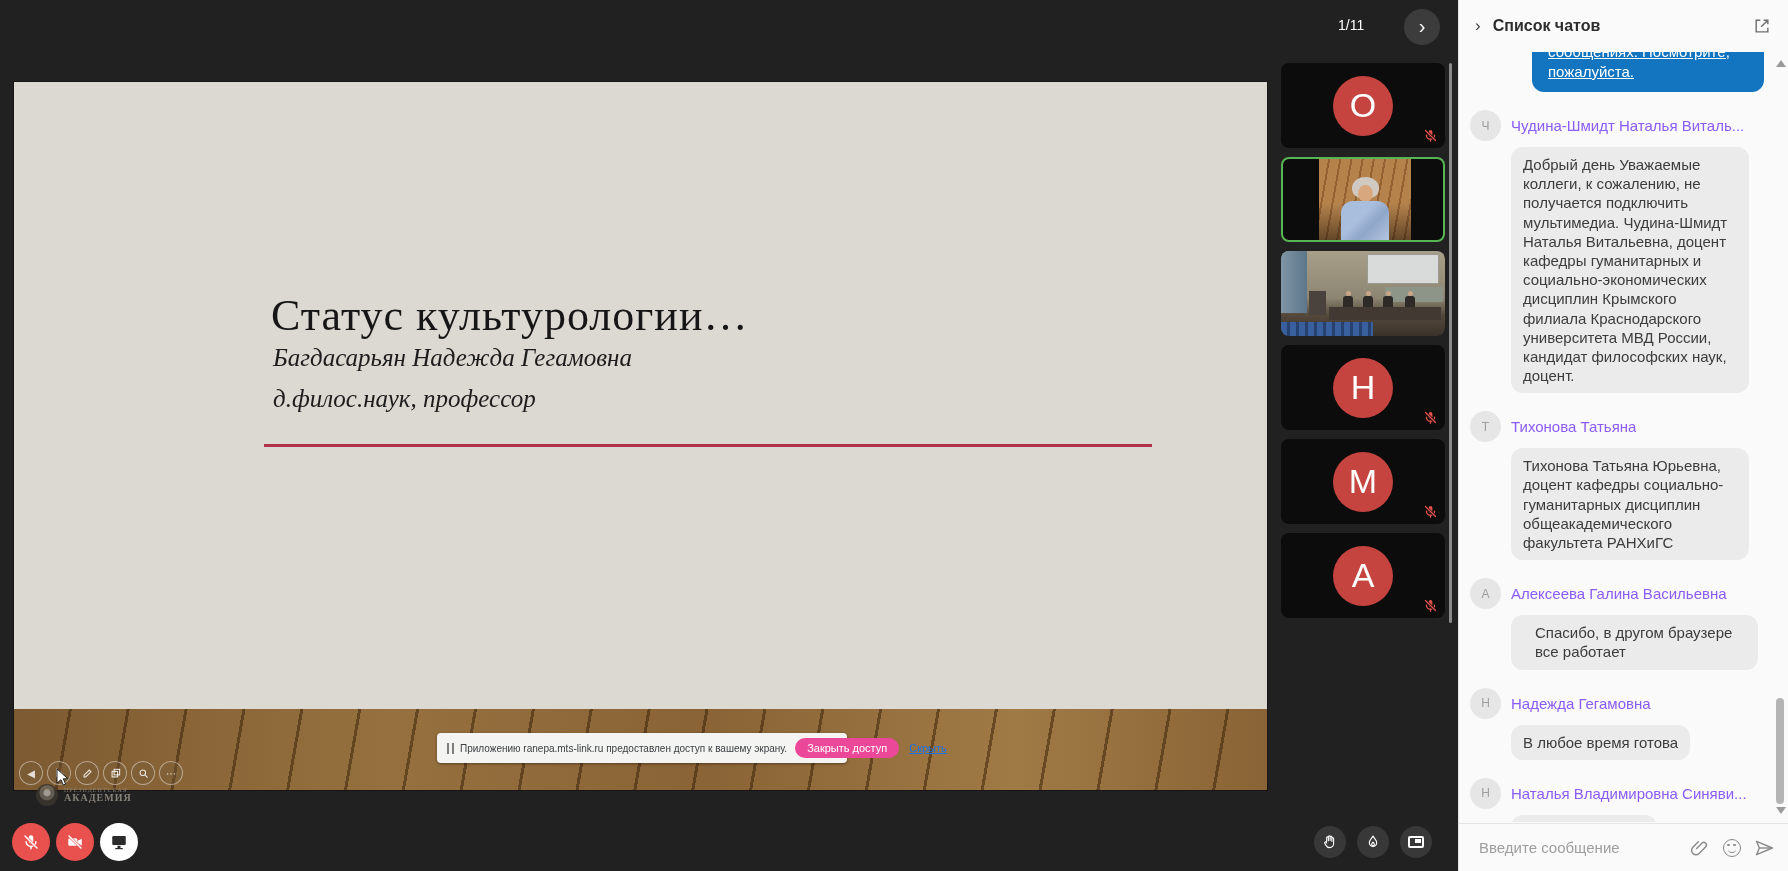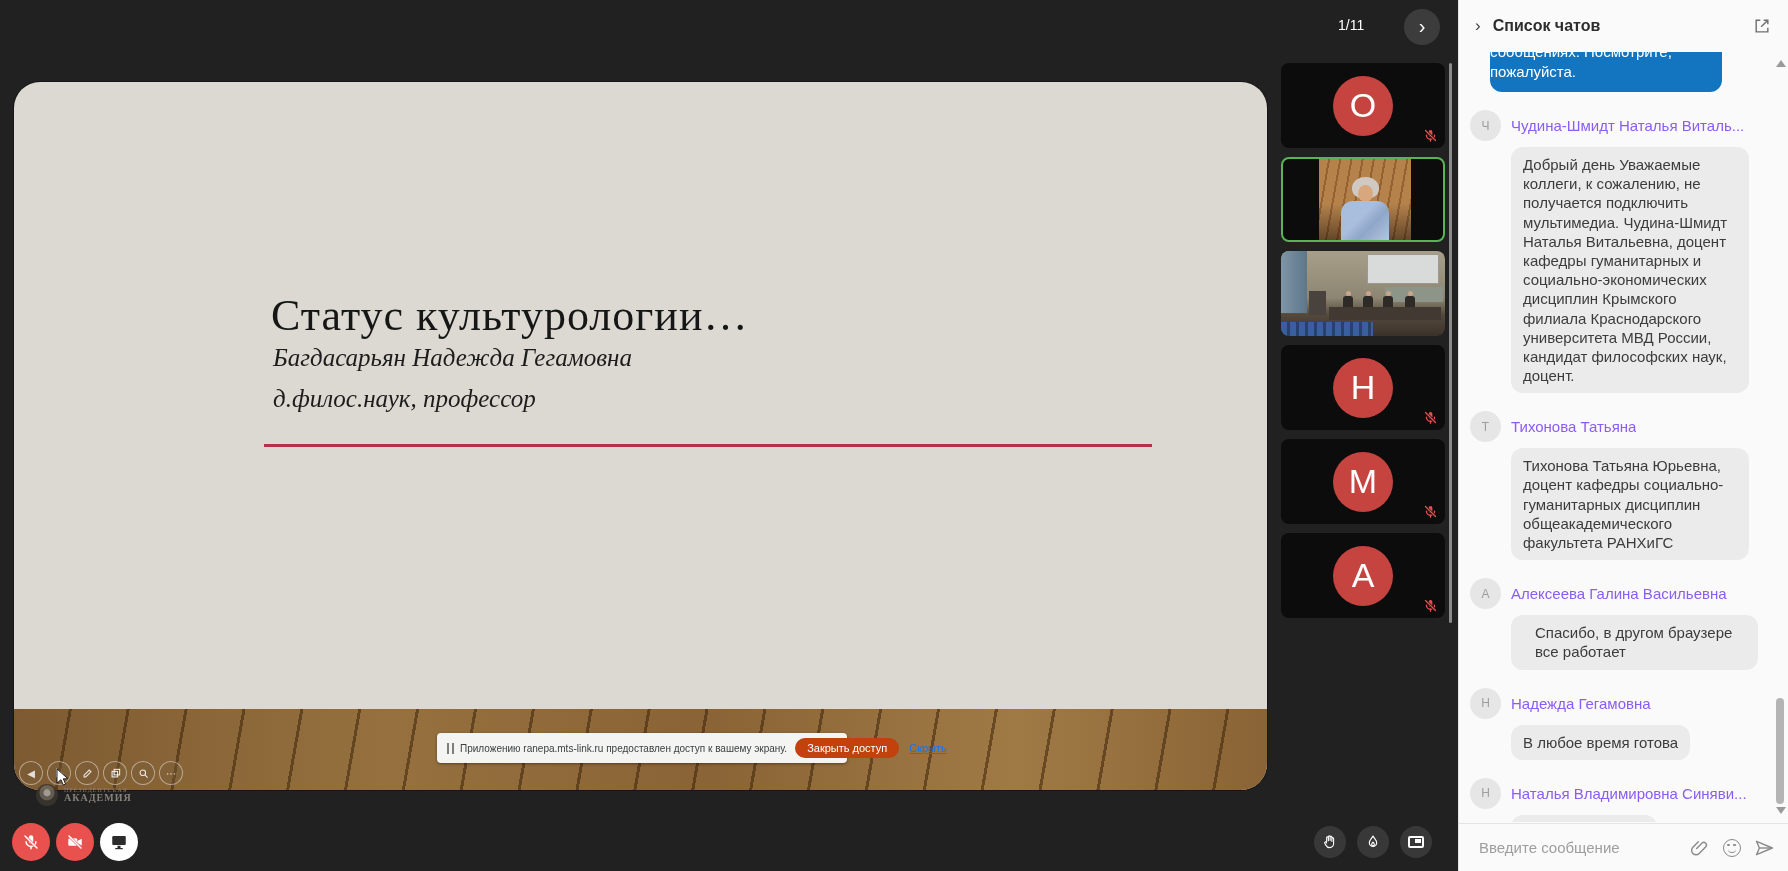--- a/index.html
+++ b/index.html
@@ -3,39 +3,39 @@
 <meta charset="utf-8">
 <style>
   * { box-sizing: border-box; margin: 0; padding: 0; }
   html,body { width:1788px; height:871px; overflow:hidden; }
   body { font-family:"Liberation Sans", sans-serif; background:#212121; position:relative; }
 
   
   .main { position:absolute; left:0; top:0; width:1458px; height:871px; background:#212121; }
 
   .slide { position:absolute; left:14px; top:82px; width:1253px; height:708px;
-           background:#dcd9d2; overflow:hidden; box-shadow:0 0 0 1px #161616;border-radius:26px; }
+           background:#dcd9d2; overflow:hidden; box-shadow:0 0 0 1px #161616; }
   .slide-title { position:absolute; left:257px; top:208px; font-family:"Liberation Serif", serif;
                  font-size:44px; color:#161616; letter-spacing:1px; }
   .slide-sub { position:absolute; left:259px; font-family:Liberation Serif, serif;
                font-style:italic; font-size:25px; color:#1c1c1c; }
   .sub0{ top:262px; } .sub1{ top:303px; } .sub2{ top:319px; }
   .slide-line { position:absolute; left:250px; top:362px; width:888px; height:3px; background:#b03349; }
 
   .floor { position:absolute; left:0; bottom:0; width:100%; height:81px;
            background:
              repeating-linear-gradient(100deg, rgba(0,0,0,0) 0 54px, rgba(60,35,10,.55) 54px 57px),
              linear-gradient(90deg, #7d5a31 0%, #96713f 30%, #8a6336 55%, #a07a45 80%, #8a6336 100%); }
 
   .share-banner { position:absolute; left:423px; top:651px; width:410px; height:30px;
                   background:#f4f4f2; border-radius:4px; display:flex; align-items:center;
                   padding:0 8px; box-shadow:0 1px 3px rgba(0,0,0,.4); }
   .pause-icon { width:7px; height:11px; border-left:2px solid #7d7d7d; border-right:2px solid #7d7d7d; margin:0 6px 0 2px; flex:none; }
   .share-banner .btext { font-size:10px; color:#3c4043; white-space:nowrap; }
-  .stop-share { margin-left:8px; background:#c2410c; color:#fff; font-size:11px; border:none;
+  .stop-share { margin-left:8px; background:#ec4899; color:#fff; font-size:11px; border:none;
                 border-radius:12px; padding:4px 12px; white-space:nowrap; cursor:pointer; }
   .hide-link { margin-left:10px; font-size:11px; color:#1a73e8; text-decoration:underline; white-space:nowrap;text-align:center; }
 
   .slide-toolbar { position:absolute; left:5px; top:679px; display:flex; gap:4px; }
   .stool { width:24px; height:24px; border-radius:50%; background:rgba(120,95,60,.35);
            border:1px solid rgba(255,255,255,.45); color:rgba(255,255,255,.8);
            display:flex; align-items:center; justify-content:center; font-size:10px; cursor:pointer; }
   .stool svg { width:11px; height:11px; stroke:rgba(255,255,255,.85); fill:none; stroke-width:1.6; }
 
   .cursor-overlay { position:absolute; left:42px; top:686px; width:15px; height:20px; z-index:5; }
@@ -102,22 +102,22 @@
   .chat-header { position:absolute; left:0; top:0; width:100%; height:52px; display:flex; align-items:center; padding:0 16px; }
   .collapse-chevron { font-size:17px; color:#444; cursor:pointer; margin-right:12px; }
   .chat-title { font-size:16px; font-weight:bold; color:#2d2d2d; flex:1; }
   .extlink { width:20px; height:20px; cursor:pointer; }
   .extlink svg { width:20px; height:20px; stroke:#6e6e6e; fill:none; stroke-width:1.7; }
 
   .chat-body { position:absolute; left:0; top:52px; width:100%; height:770px; overflow:hidden; padding:0 30px 0 11px; }
   .bubble { background:#ebebeb; border-radius:12px; padding:8px 12px; font-size:15px; line-height:1.28;
             color:#3c3c3c; width:fit-content; max-width:238px; margin-left:41px; }
   .bubble.wide { max-width:272px;padding-left:24px; }
-  .bubble-partial { background:#1375c0; color:#fff; border-radius:0 0 12px 12px; margin-left:20px;
-                    width:232px; height:40px; overflow:hidden; padding:0 0; margin-bottom:18px; }
+  .bubble-partial { background:#1375c0; color:#fff; border-radius:0 0 12px 12px; margin-left:62px;
+                    width:232px; height:40px; overflow:hidden; padding:0 16px; margin-bottom:18px;text-decoration:underline; }
   .bubble-partial .inner { font-size:15px; line-height:1.3; margin-top:-10px; }
   .msg { margin-bottom:18px; }
   .msg-head { display:flex; align-items:center; margin-bottom:6px; }
   .msg-avatar { width:31px; height:31px; border-radius:50%; background:#e6e6e6; color:#9e9e9e;
                 font-size:12px; display:flex; align-items:center; justify-content:center; flex:none; margin-right:10px; }
   .msg-sender { font-size:15px; color:#8b5cf6; white-space:nowrap; overflow:hidden; text-overflow:ellipsis; }
 
   .chat-scrollbar { position:absolute; right:3px; top:56px; width:10px; height:764px; }
   .arr-up { position:absolute; top:4px; left:1px; width:0; height:0; border-left:5px solid transparent;
             border-right:5px solid transparent; border-bottom:7px solid #9a9a9a; }

